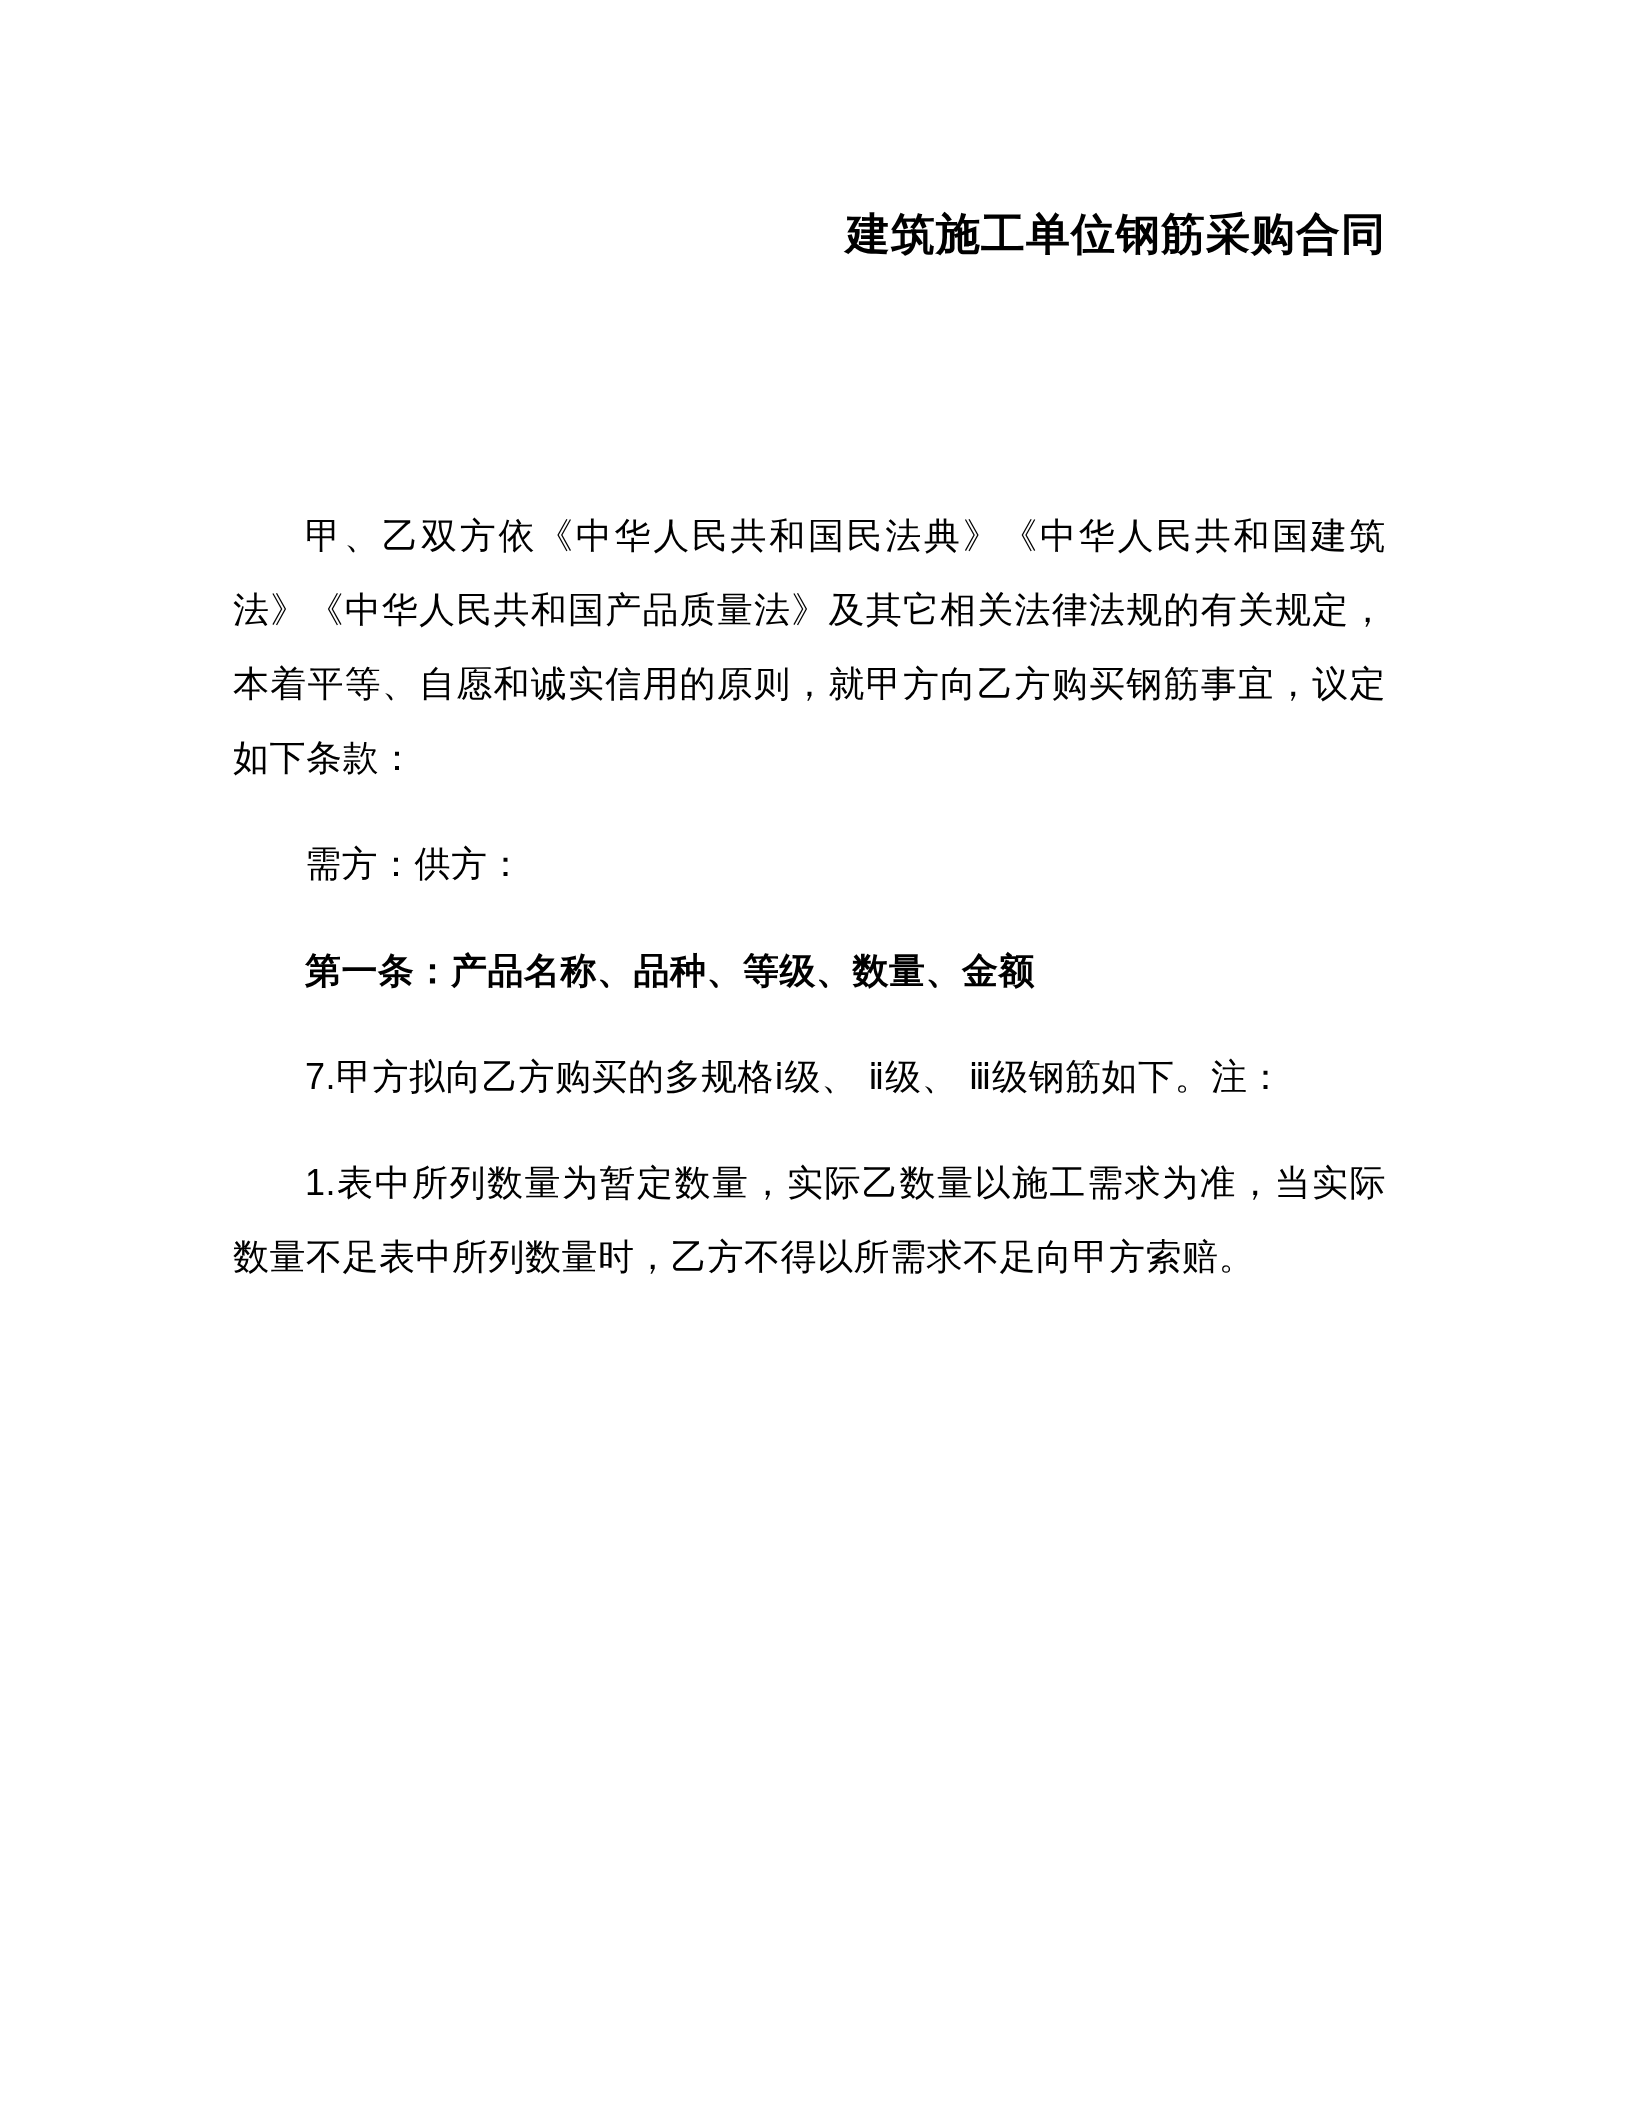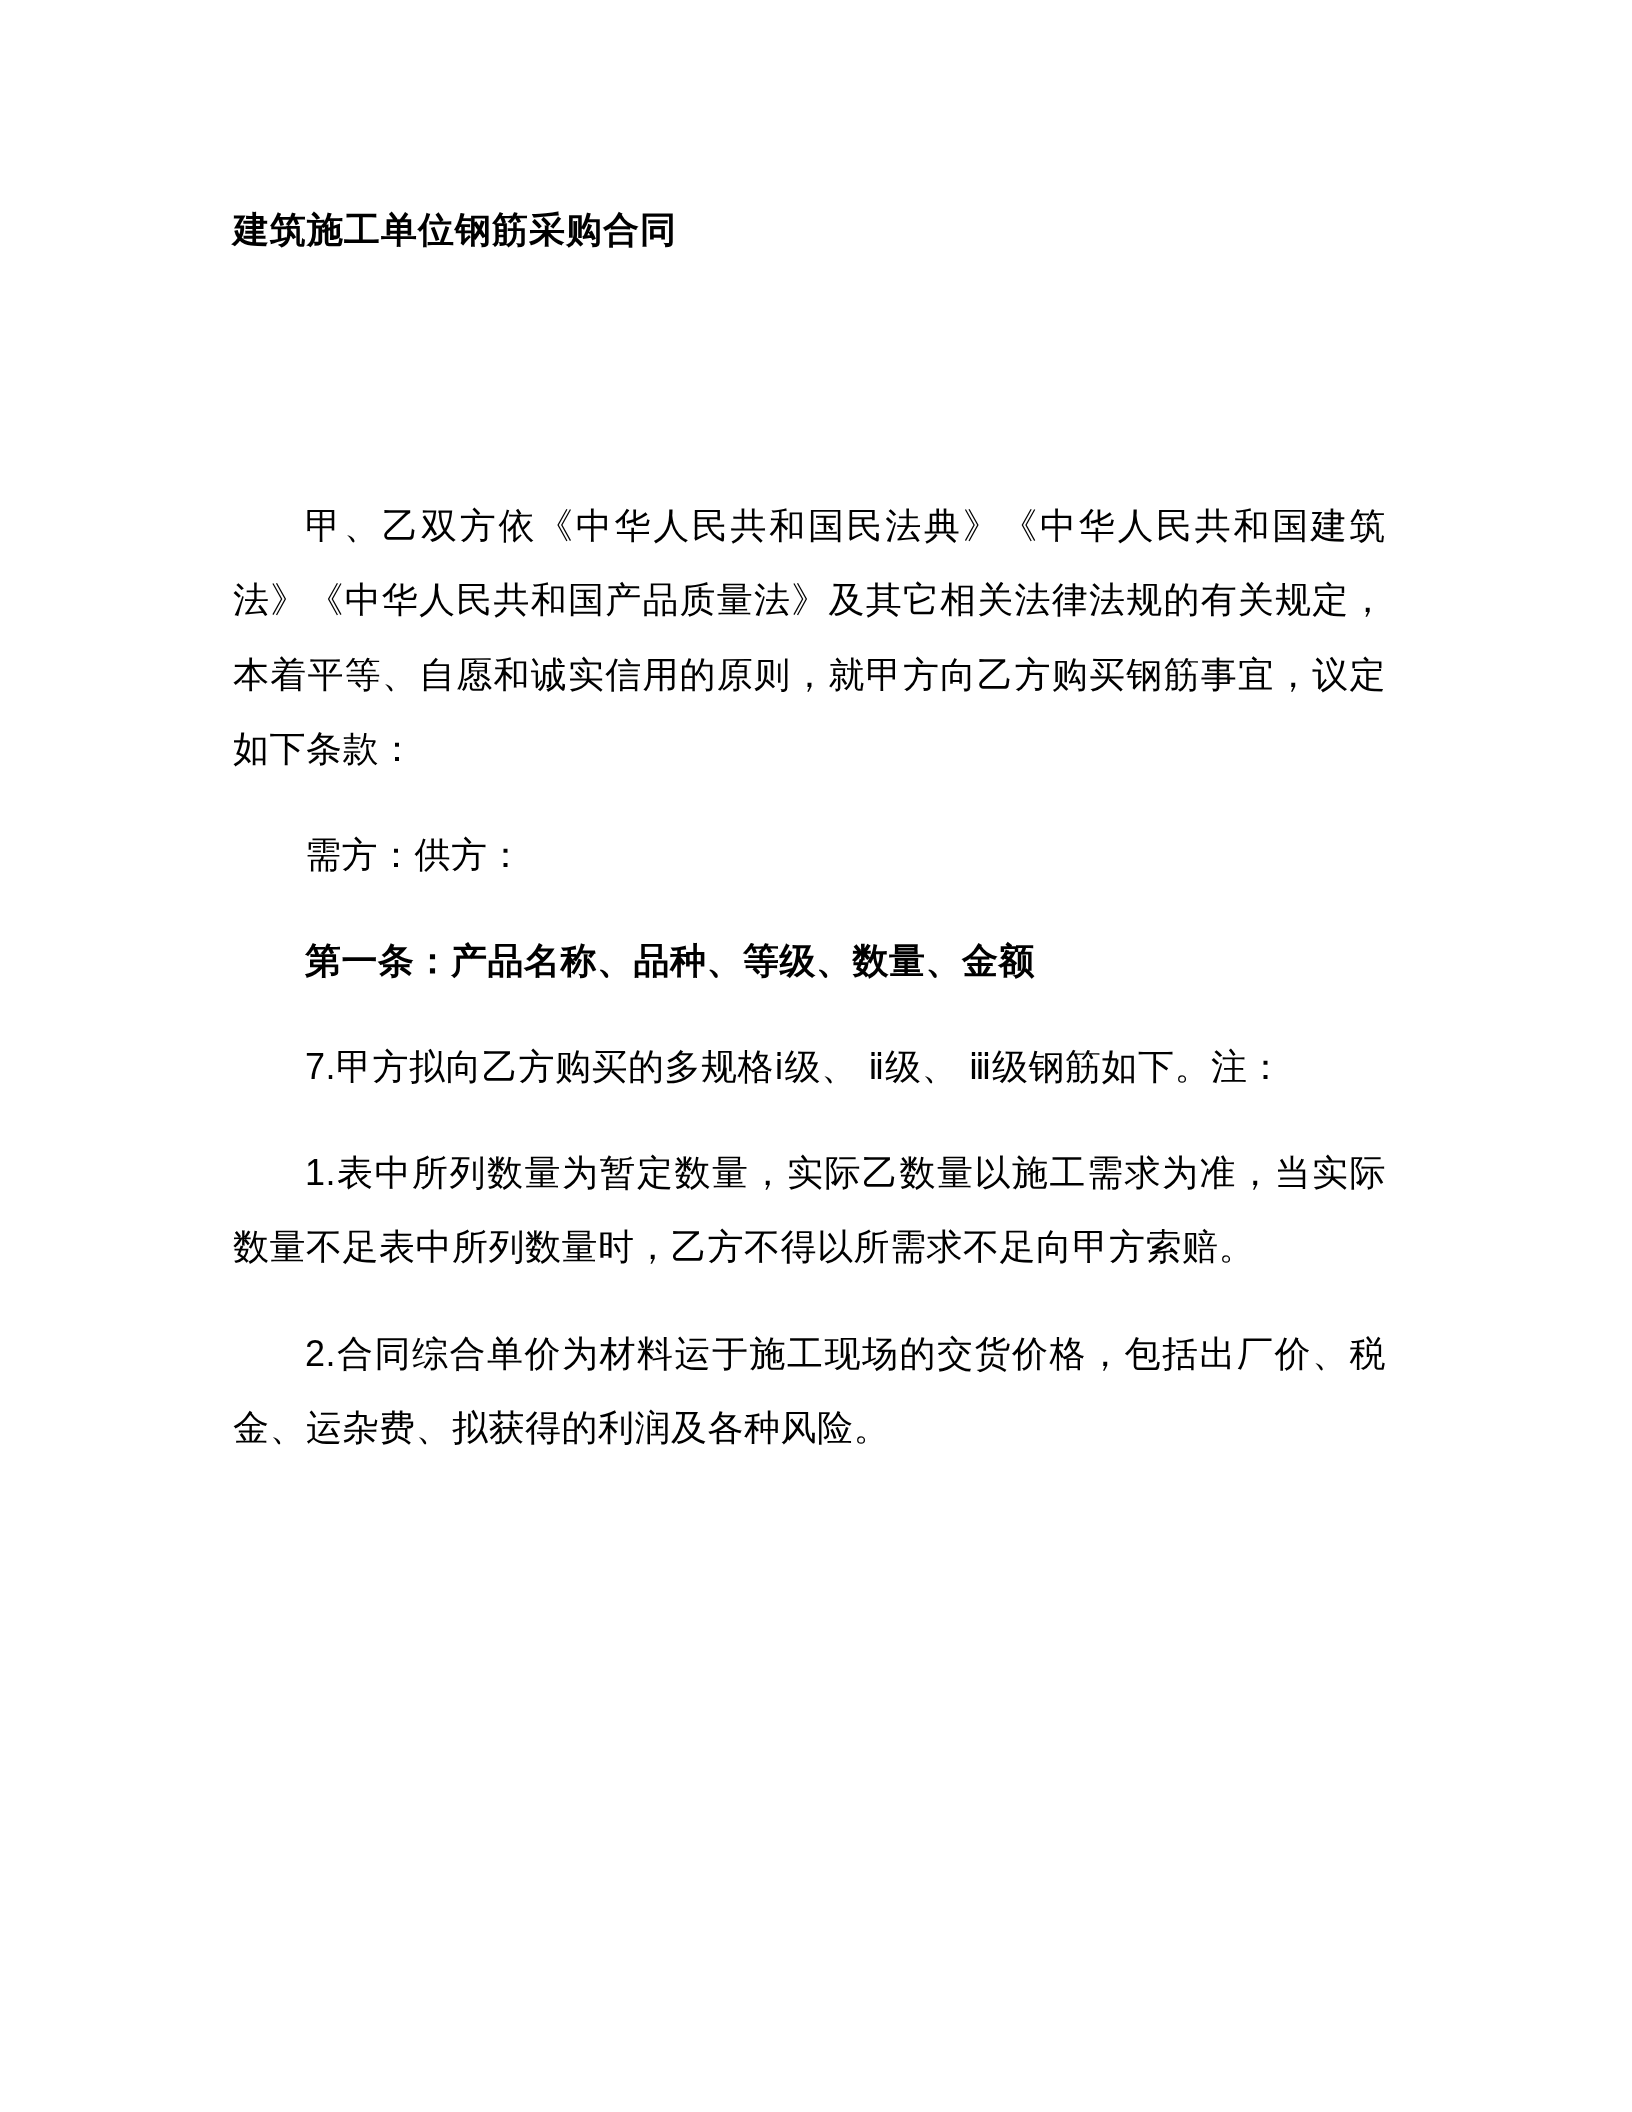--- a/index.html
+++ b/index.html
@@ -15,23 +15,23 @@
     overflow: hidden;
   }
   .doc-page {
     box-sizing: border-box;
     width: 1632px;
     height: 2112px;
     padding: 208px 246px 0 233px;
     background: #ffffff;
   }
   .doc-title {
-    font-size: 36px;
+    font-size: 44px;
     font-weight: 700;
-    text-align: left;
+    text-align: right;
     margin: 0 0 238px 0;
     line-height: 1.2;
     letter-spacing: 1px;
   }
   .doc-body p {
     font-size: 36px;
     line-height: 2.06;
     margin: 0 0 32px 0;
     text-indent: 2em;
     text-align: justify;
@@ -52,18 +52,17 @@
     <p>甲、乙双方依《中华人民共和国民法典》《中华人民共和国建筑法》《中华人民共和国产品质量法》及其它相关法律法规的有关规定，本着平等、自愿和诚实信用的原则，就甲方向乙方购买钢筋事宜，议定如下条款：</p>
 
     <p>需方：供方：</p>
 
     <p class="bold">第一条：产品名称、品种、等级、数量、金额</p>
 
     <p>7.甲方拟向乙方购买的多规格ⅰ级、 ⅱ级、 ⅲ级钢筋如下。注：</p>
 
     <p>1.表中所列数量为暂定数量，实际乙数量以施工需求为准，当实际数量不足表中所列数量时，乙方不得以所需求不足向甲方索赔。</p>
 
-    <p>2.合同综合单价为材料运于施工现场的交货价格，包括出厂价、税金、运杂费、拟获得的利润及各种风险。</p>
 
 
 
   </div>
 </div>
 
 </body></html>

